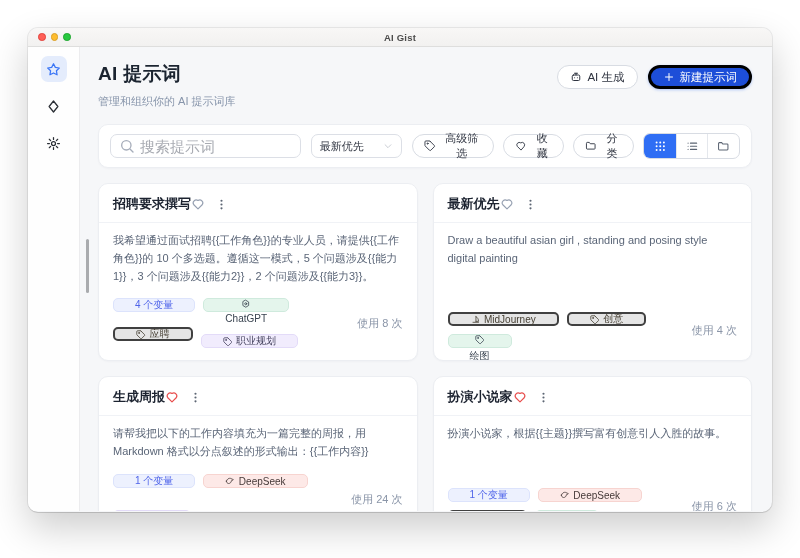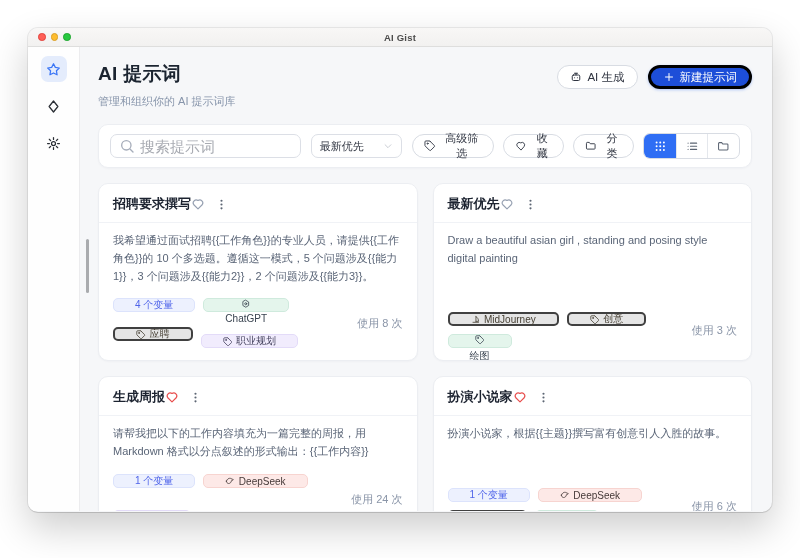--- a/index.html
+++ b/index.html
@@ -361,21 +361,21 @@
                   <span class="pill pill-green">
                     <span class="ic">
                       <svg viewBox="0 0 24 24" fill="none" stroke="currentColor" stroke-width="2" stroke-linecap="round" stroke-linejoin="round">
                         <path d="M12.6 2.6 21.4 11.4a2 2 0 0 1 0 2.8l-7.2 7.2a2 2 0 0 1-2.8 0L2.6 12.6A2 2 0 0 1 2 11.2V4a2 2 0 0 1 2-2h7.2a2 2 0 0 1 1.4.6Z"></path>
                         <circle cx="7.5" cy="7.5" r="1.2"></circle>
                       </svg>
                     </span>
                     <span>绘图</span>
                   </span>
                 </div>
-              <span class="usage">使用 3 次</span>
+              <span class="usage">使用 4 次</span>
             </div>
           </article>
 
           <article class="card">
             <div class="card-head">
               <h2 class="card-title">生成周报</h2>
               <div class="card-actions">
                 <span class="heart-btn fav">
                     <span class="ic">
                       <svg viewBox="0 0 24 24" fill="none" stroke="currentColor" stroke-width="2" stroke-linecap="round" stroke-linejoin="round">

